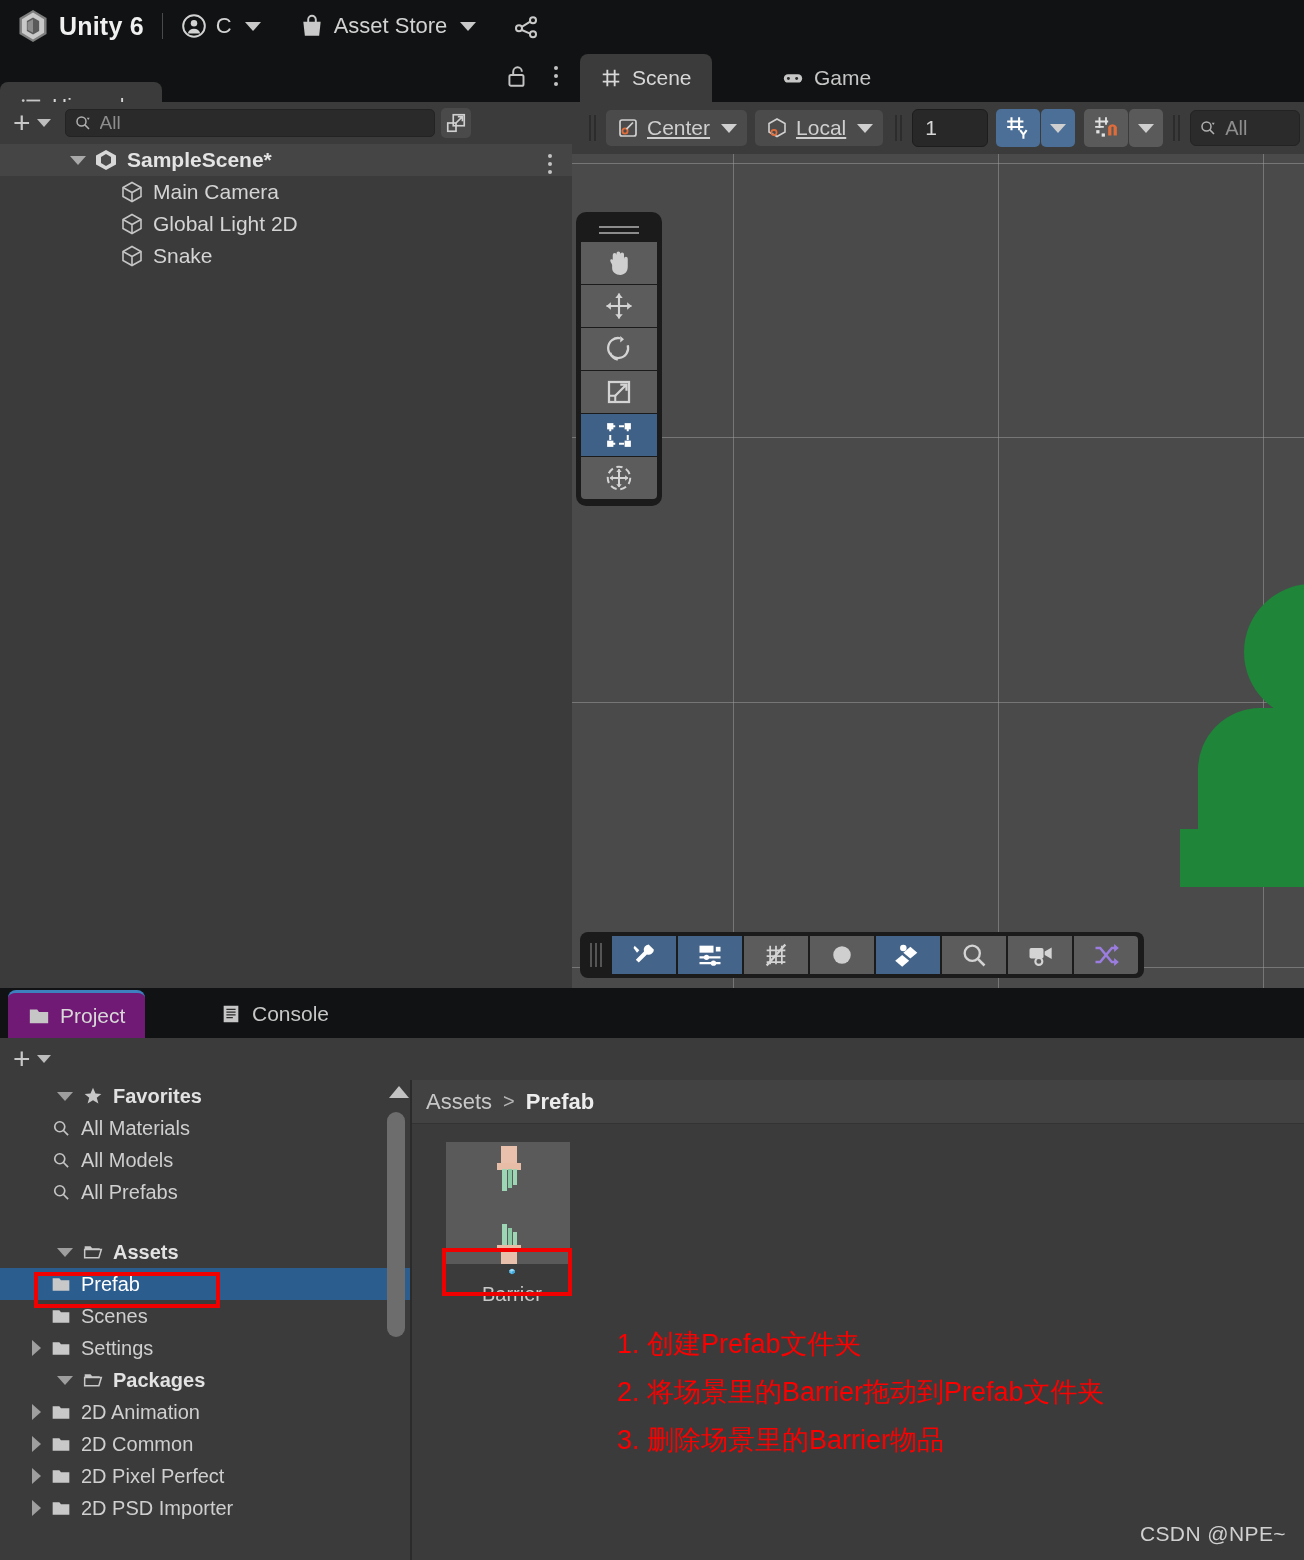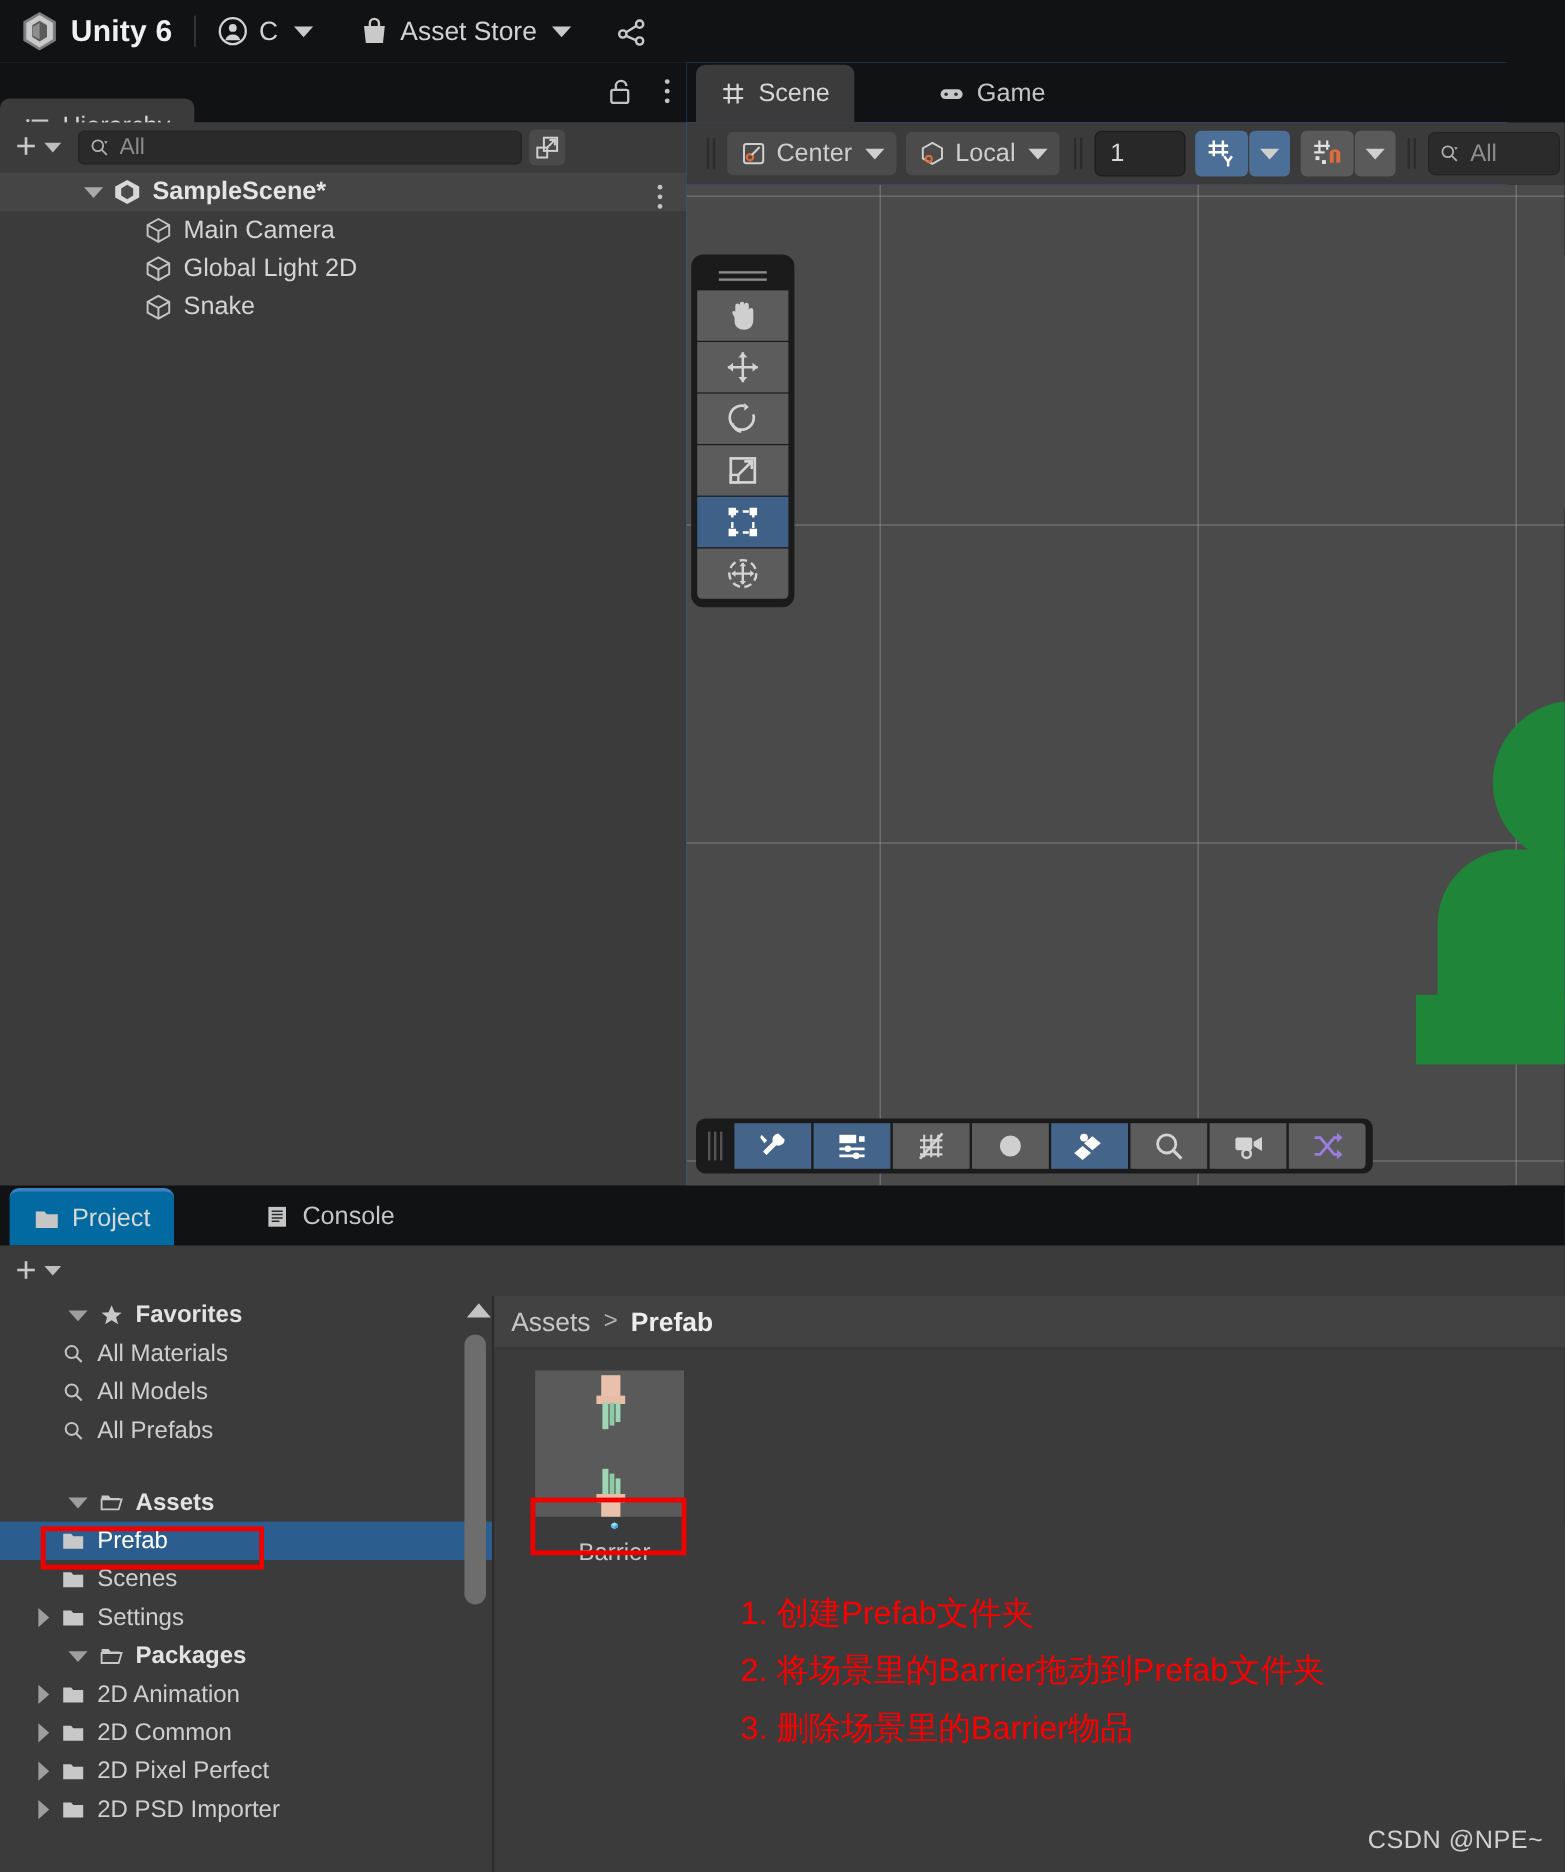--- a/index.html
+++ b/index.html
@@ -110,20 +110,21 @@
   .scene-toolbar {
     position: absolute; left: 0; top: 50px; width: 732px; height: 52px;
     background: #3b3b3b; display: flex; align-items: center; padding-left: 10px;
   }
   .grip { width: 10px; height: 26px; display:flex; gap:3px; margin: 0 7px; flex:none;}
   .grip i { width:2px; height:26px; background:#2c2c2c; display:block; }
   .pill {
     height: 36px; background: #4b4b4b; border-radius: 5px; display: flex;
     align-items: center; padding: 0 10px; gap: 7px; color: #cfcfcf; font-size: 21px;
     flex: none;
+    text-decoration: underline;
   }
   .num-field {
     width: 76px; height: 38px; background: #282828; border: 1px solid #1d1d1d;
     border-radius: 6px; color: #d8d8d8; font-size: 21px; display:flex;
     align-items:center; padding-left: 12px; flex:none;
   }
   .sq-btn {
     height: 38px; min-width: 44px; border-radius: 5px; background: #5a5a5a;
     display:flex; align-items:center; justify-content:center; flex:none;
   }
@@ -180,21 +181,21 @@
   .sb-grip i { width:2px;height:24px;background:#555;display:block;}
 
   
   .proj-panel {
     position: absolute; left: 0; top: 988px; width: 1304px; height: 572px;
     background: #3b3b3b;
   }
   .proj-tabstrip {
     position: absolute; left: 0; top: 0; width: 1304px; height: 50px; background: #111213;
   }
-  .tab.active.proj { background: #0369a1; border-top: 3px solid #3d7fbf; }
+  .tab.active.proj { background: #701a75; border-top: 3px solid #3d7fbf; }
   .proj-toolbar {
     position: absolute; left: 0; top: 50px; width: 1304px; height: 42px;
     background: #3b3b3b; display:flex; align-items:center;
   }
   .proj-body { position: absolute; left: 0; top: 92px; width: 1304px; bottom: 0; }
   .proj-tree {
     position: absolute; left: 0; top: 0; width: 412px; height: 100%;
     background: #3b3b3b; overflow: hidden;
   }
   .prow { display:flex; align-items:center; height: 32px; position: relative; padding-left: 47px; }

